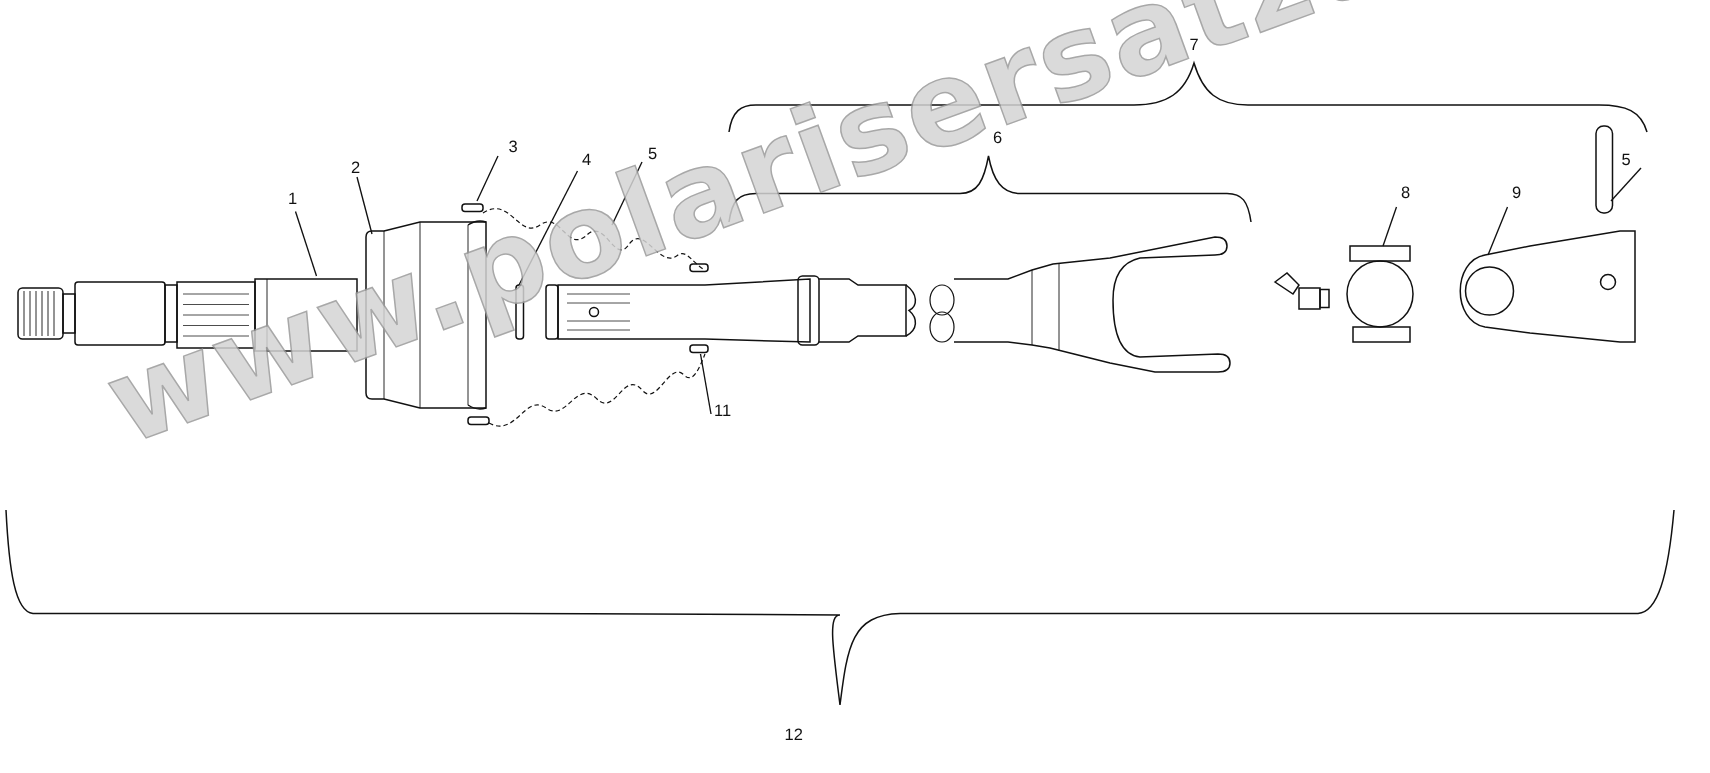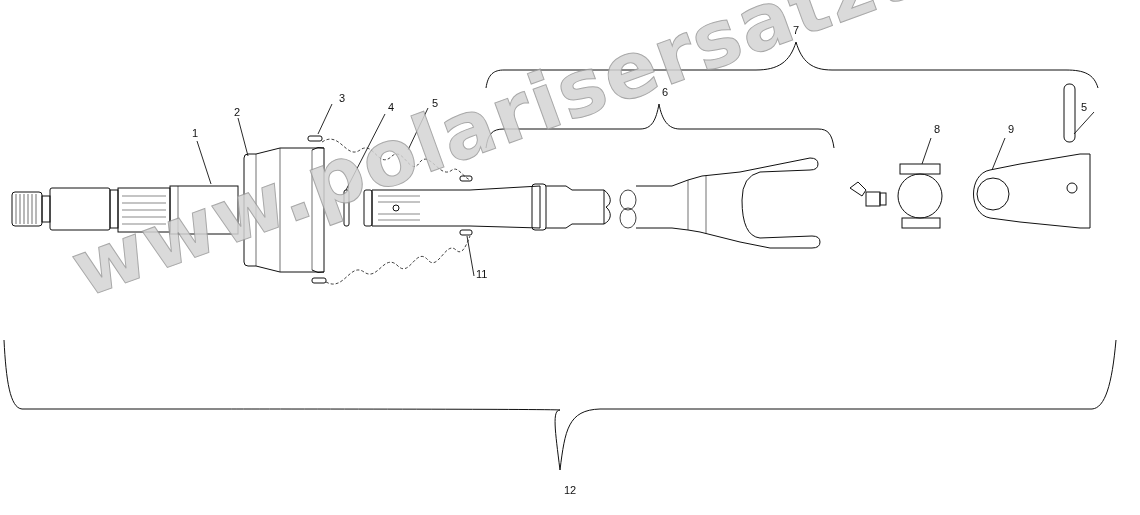--- a/index.html
+++ b/index.html
@@ -125,13 +125,13 @@
 <span class="callout" style="left:234px;top:106px;">2</span>
 <span class="callout" style="left:339px;top:92px;">3</span>
 <span class="callout" style="left:388px;top:101px;">4</span>
 <span class="callout" style="left:432px;top:97px;">5</span>
 <span class="callout" style="left:662px;top:86px;">6</span>
 <span class="callout" style="left:793px;top:24px;">7</span>
 <span class="callout" style="left:934px;top:123px;">8</span>
 <span class="callout" style="left:1008px;top:123px;">9</span>
 <span class="callout" style="left:1081px;top:101px;">5</span>
 <span class="callout" style="left:476px;top:268px;">11</span>
-<span class="callout" style="left:564px;top:484px;">12</span>
+<span class="callout" style="left:523px;top:484px;">12</span>
 
 </body></html>

